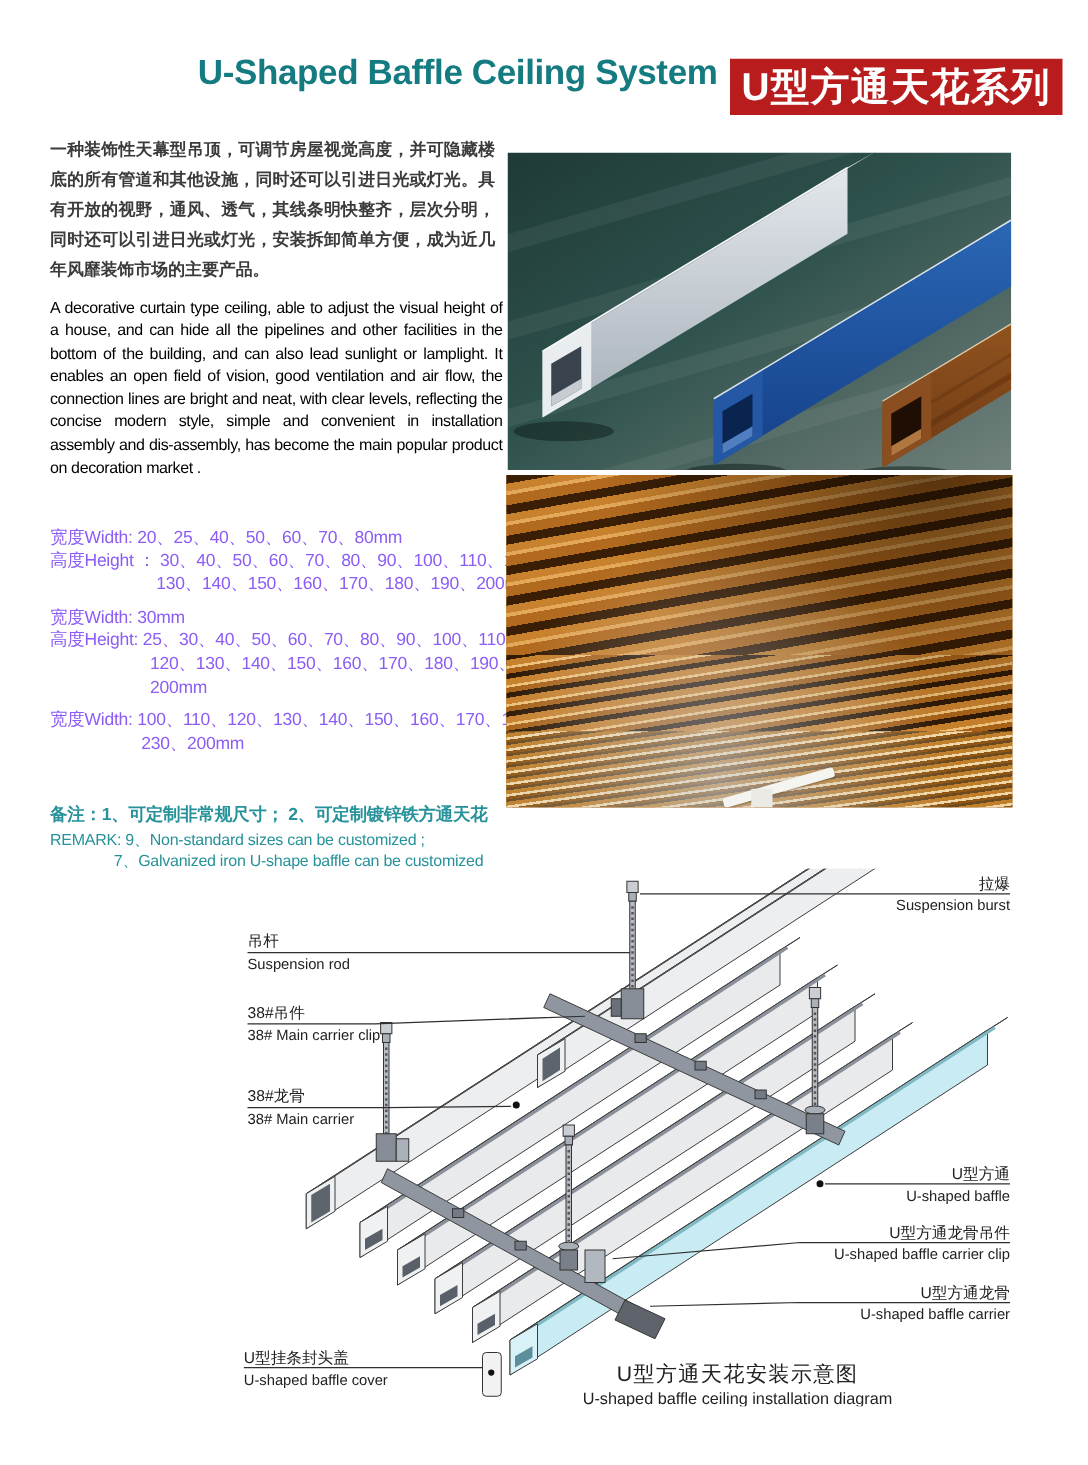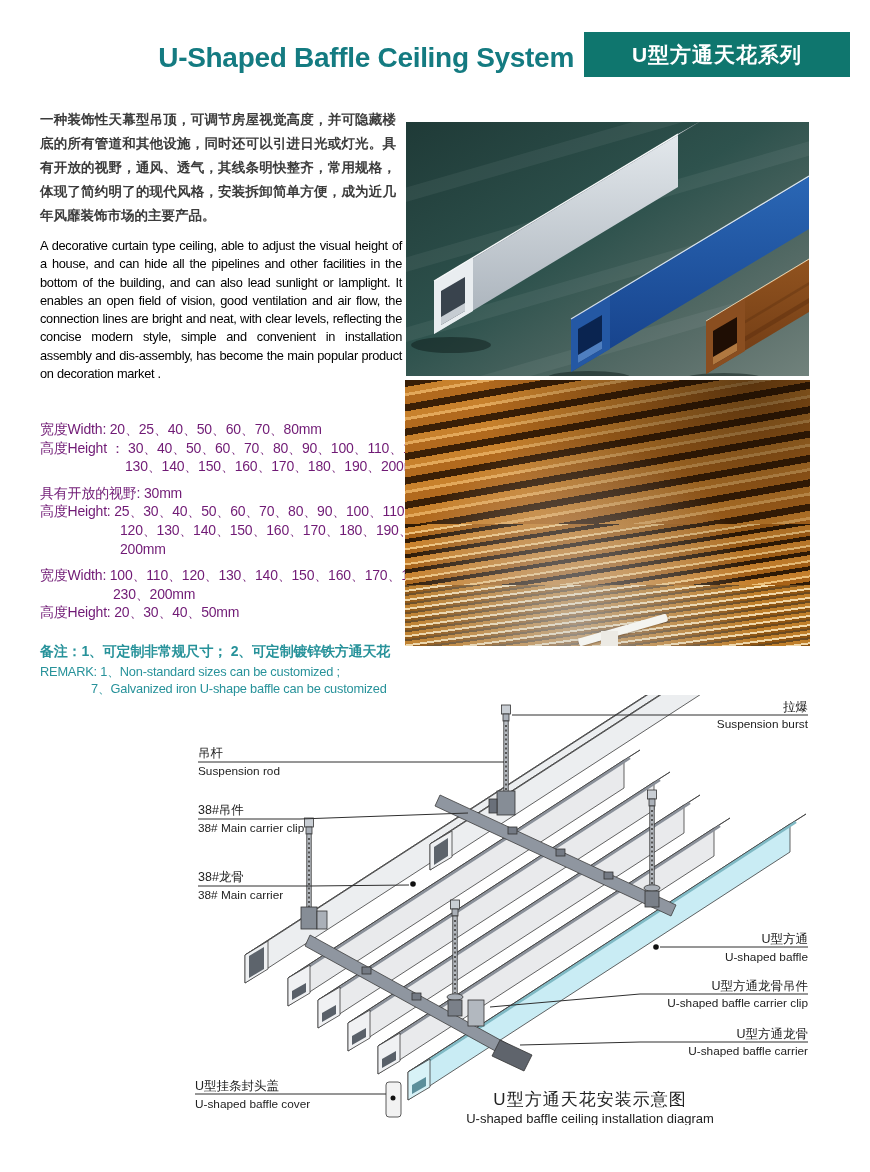--- a/index.html
+++ b/index.html
@@ -2,38 +2,38 @@
 <html><head>
 <meta charset="utf-8">
 <style>
   html,body{margin:0;padding:0;background:#fff;}
   .page{position:relative;width:870px;height:1172px;background:#ffffff;overflow:hidden;
         font-family:"Liberation Sans",sans-serif;}
 
   
   .title-en{position:absolute;left:150px;top:42px;width:424px;text-align:right;
             font-size:28px;font-weight:bold;color:#147b81;letter-spacing:-0.3px;}
-  .series-box{position:absolute;left:584px;top:32px;width:266px;height:45px;background:#0f766e;
-              color:#ffffff;font-size:21px;font-weight:bold;text-align:center;line-height:45px;
+  .series-box{position:absolute;left:584px;top:47px;width:266px;height:45px;background:#b91c1c;
+              color:#ffffff;font-size:31px;font-weight:bold;text-align:center;line-height:45px;
               letter-spacing:1px;}
 
   
   .intro-cn{position:absolute;left:40px;top:108px;width:356px;font-size:13.5px;line-height:24px;
             font-weight:bold;color:#3b3b3b;text-align:justify;}
   .intro-en{position:absolute;left:40px;top:237px;width:362px;font-size:12.8px;line-height:18.3px;
             color:#000000;text-align:justify;letter-spacing:-0.3px;}
 
   
   .std-head{position:absolute;left:42px;top:393px;display:flex;align-items:center;}
   .bullet{width:17px;height:17px;background:#0f8489;margin-right:8px;}
   .head-cn{font-weight:bold;font-size:16.5px;color:#131313;}
   .head-en{font-weight:bold;font-size:17px;color:#131313;margin-left:8px;letter-spacing:-0.2px;}
 
   .specs{position:absolute;left:40px;top:420px;width:400px;font-size:14px;line-height:18.6px;
-         color:#701a75;letter-spacing:-0.2px;}
+         color:#8b5cf6;letter-spacing:-0.2px;}
   .sp{white-space:nowrap;}
   .ind-a{padding-left:85px;}
   .ind-b{padding-left:80px;}
   .ind-c{padding-left:73px;}
   .sp-gap{height:8px;}
 
   .remark{position:absolute;left:40px;top:643px;color:#27929a;}
   .remark-cn{font-size:14px;margin-bottom:3px;letter-spacing:-0.2px;font-weight:bold;}
   .remark-en{font-size:12.8px;line-height:16.5px;letter-spacing:-0.2px;}
   .remark-en2{padding-left:51px;}
@@ -68,42 +68,41 @@
   .rodpart{stroke:#333333;stroke-width:0.8;}
 </style>
 </head>
 <body>
 
 <div class="page">
 
   <div class="title-en">U-Shaped Baffle Ceiling System</div>
   <div class="series-box">U型方通天花系列</div>
 
-  <div class="intro-cn">一种装饰性天幕型吊顶，可调节房屋视觉高度，并可隐藏楼底的所有管道和其他设施，同时还可以引进日光或灯光。具有开放的视野，通风、透气，其线条明快整齐，常用规格，体现了简约明了的现代风格，安装拆卸简单方便，成为近几年风靡装饰市场的主要产品。</div>
+  <div class="intro-cn">一种装饰性天幕型吊顶，可调节房屋视觉高度，并可隐藏楼底的所有管道和其他设施，同时还可以引进日光或灯光。具有开放的视野，通风、透气，其线条明快整齐，层次分明，同时还可以引进日光或灯光，安装拆卸简单方便，成为近几年风靡装饰市场的主要产品。</div>
   <div class="intro-en">A decorative curtain type ceiling, able to adjust the visual height of a house, and can hide all the pipelines and other facilities in the bottom of the building, and can also lead sunlight or lamplight. It enables an open field of vision, good ventilation and air flow, the connection lines are bright and neat, with clear levels, reflecting the concise modern style, simple and convenient in installation assembly and dis-assembly, has become the main popular product on decoration market .</div>
 
 
   <div class="specs">
     <div class="sp">宽度Width: 20、25、40、50、60、70、80mm</div>
     <div class="sp">高度Height ： 30、40、50、60、70、80、90、100、110、120、</div>
     <div class="sp ind-a">130、140、150、160、170、180、190、200mm</div>
     <div class="sp-gap"></div>
-    <div class="sp">具有开放的视野: 30mm</div>
+    <div class="sp">宽度Width: 30mm</div>
     <div class="sp">高度Height:  25、30、40、50、60、70、80、90、100、110、</div>
     <div class="sp ind-b">120、130、140、150、160、170、180、190、</div>
     <div class="sp ind-b">200mm</div>
     <div class="sp-gap"></div>
     <div class="sp">宽度Width: 100、110、120、130、140、150、160、170、180、</div>
     <div class="sp ind-c">230、200mm</div>
-    <div class="sp">高度Height:  20、30、40、50mm</div>
   </div>
 
   <div class="remark">
     <div class="remark-cn">备注：1、可定制非常规尺寸； 2、可定制镀锌铁方通天花</div>
-    <div class="remark-en">REMARK: 1、Non-standard sizes can be customized ;</div>
+    <div class="remark-en">REMARK: 9、Non-standard sizes can be customized ;</div>
     <div class="remark-en remark-en2">7、Galvanized iron U-shape baffle can be customized</div>
   </div>
 
   <svg class="photo1" viewBox="0 0 403 254">
     <defs>
       <linearGradient id="gbg" x1="0" y1="0" x2="1" y2="1">
         <stop offset="0" stop-color="#1f3a37"></stop>
           <stop offset="0.45" stop-color="#2e524d"></stop>
         <stop offset="0.8" stop-color="#5a6e69"></stop>
           <stop offset="1" stop-color="#71827c"></stop>

